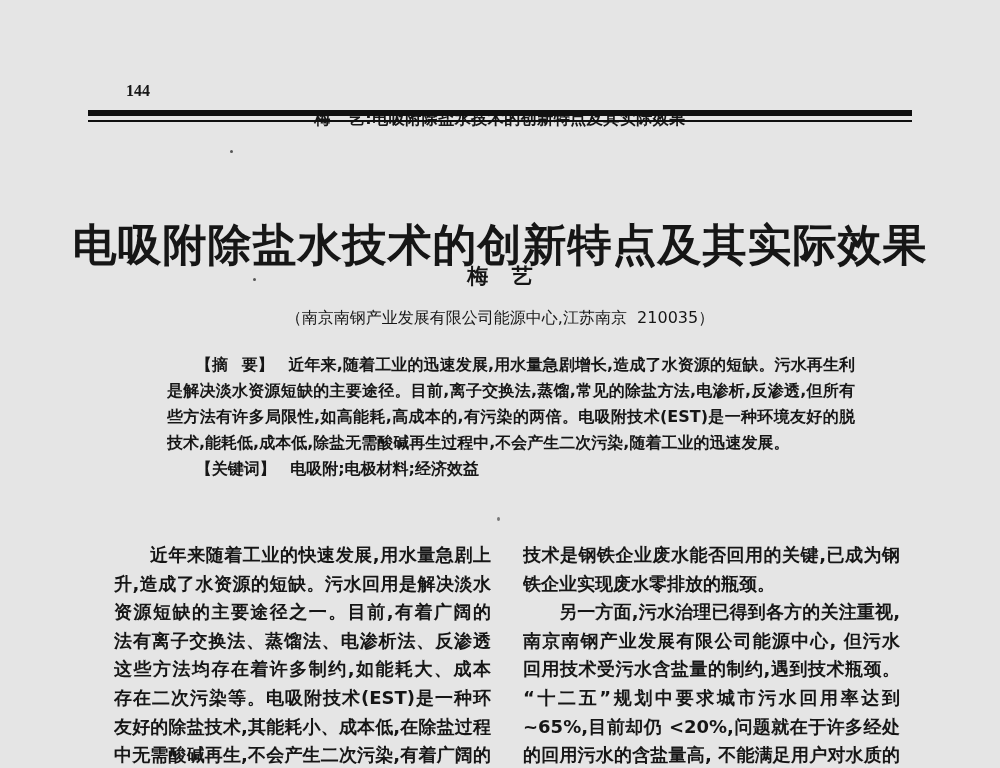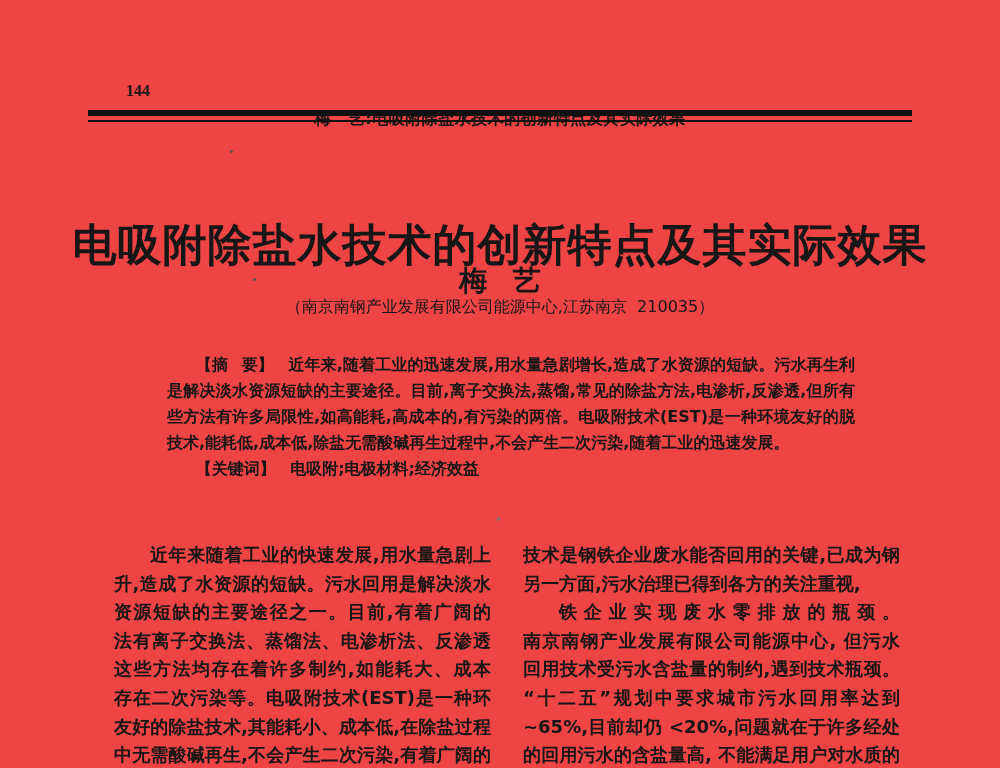--- a/index.html
+++ b/index.html
@@ -1,45 +1,45 @@
 <!DOCTYPE html>
 <html><head>
 <meta charset="utf-8">
 <style>
   html,body{margin:0;padding:0;}
   body{
     width:1000px;height:768px;position:relative;overflow:hidden;
     background:#fefefe;color:#161616;
     font-family:"DejaVu Sans",sans-serif;
   }
-  .page{position:absolute;inset:0;background:#ef4444;}
+  .page{position:absolute;inset:0;background:#e5e5e5;}
   
   .page-number{
     position:absolute;left:126px;top:82px;
     font-family:"Liberation Serif",serif;font-weight:700;font-size:16px;
   }
   .running-header{
     position:absolute;left:0;right:0;top:81px;text-align:center;
     font-size:16px;font-weight:700;letter-spacing:.5px;
     white-space:pre;word-spacing:12px;margin-top:28px;
   }
   .rules{position:absolute;left:88px;top:110px;width:824px;}
   .rule-thick{height:6px;background:#101010;}
   .rule-thin{height:2px;background:#101010;margin-top:4px;}
   
   .article-title{
     position:absolute;left:0;right:0;top:187px;text-align:center;
     font-size:44px;font-weight:700;letter-spacing:1px;white-space:pre;
   }
   .author{
     position:absolute;left:0;right:0;top:262px;text-align:center;
-    font-size:28px;font-weight:700;white-space:pre;word-spacing:16px;
+    font-size:21px;font-weight:700;white-space:pre;word-spacing:16px;
   }
   .affiliation{
-    position:absolute;left:0;right:0;top:297px;text-align:center;
+    position:absolute;left:0;right:0;top:308px;text-align:center;
     font-size:16px;white-space:pre;
   }
   
   .abstract{
     position:absolute;left:167px;top:352px;width:688px;
     font-size:16px;line-height:26px;font-weight:600;
   }
   .abs-first{
     text-indent:1.8em;height:26px;overflow:hidden;
     text-align:justify;text-align-last:justify;
@@ -110,22 +110,22 @@
         <div class="bline">升,造成了水资源的短缺。污水回用是解决淡水</div>
         <div class="bline">资源短缺的主要途径之一。目前,有着广阔的</div>
         <div class="bline">法有离子交换法、蒸馏法、电渗析法、反渗透法,但</div>
         <div class="bline">这些方法均存在着许多制约,如能耗大、成本高、</div>
         <div class="bline">存在二次污染等。电吸附技术(EST)是一种环境</div>
         <div class="bline">友好的除盐技术,其能耗小、成本低,在除盐过程</div>
         <div class="bline">中无需酸碱再生,不会产生二次污染,有着广阔的</div>
       </div>
     <div class="col right-col">
         <div class="bline">技术是钢铁企业废水能否回用的关键,已成为钢</div>
+        <div class="bline">铁企业实现废水零排放的瓶颈。</div>
         <div class="bline">另一方面,污水治理已得到各方的关注重视,</div>
-        <div class="bline">铁企业实现废水零排放的瓶颈。</div>
         <div class="bline">南京南钢产业发展有限公司能源中心, 但污水</div>
         <div class="bline">回用技术受污水含盐量的制约,遇到技术瓶颈。</div>
         <div class="bline">“十二五”规划中要求城市污水回用率达到 50%</div>
         <div class="bline">~65%,目前却仍 &lt;20%,问题就在于许多经处理</div>
         <div class="bline">的回用污水的含盐量高, 不能满足用户对水质的</div>
       </div>
   </div>
 
   <div class="speck speck-a"></div>
   <div class="speck speck-b"></div>

